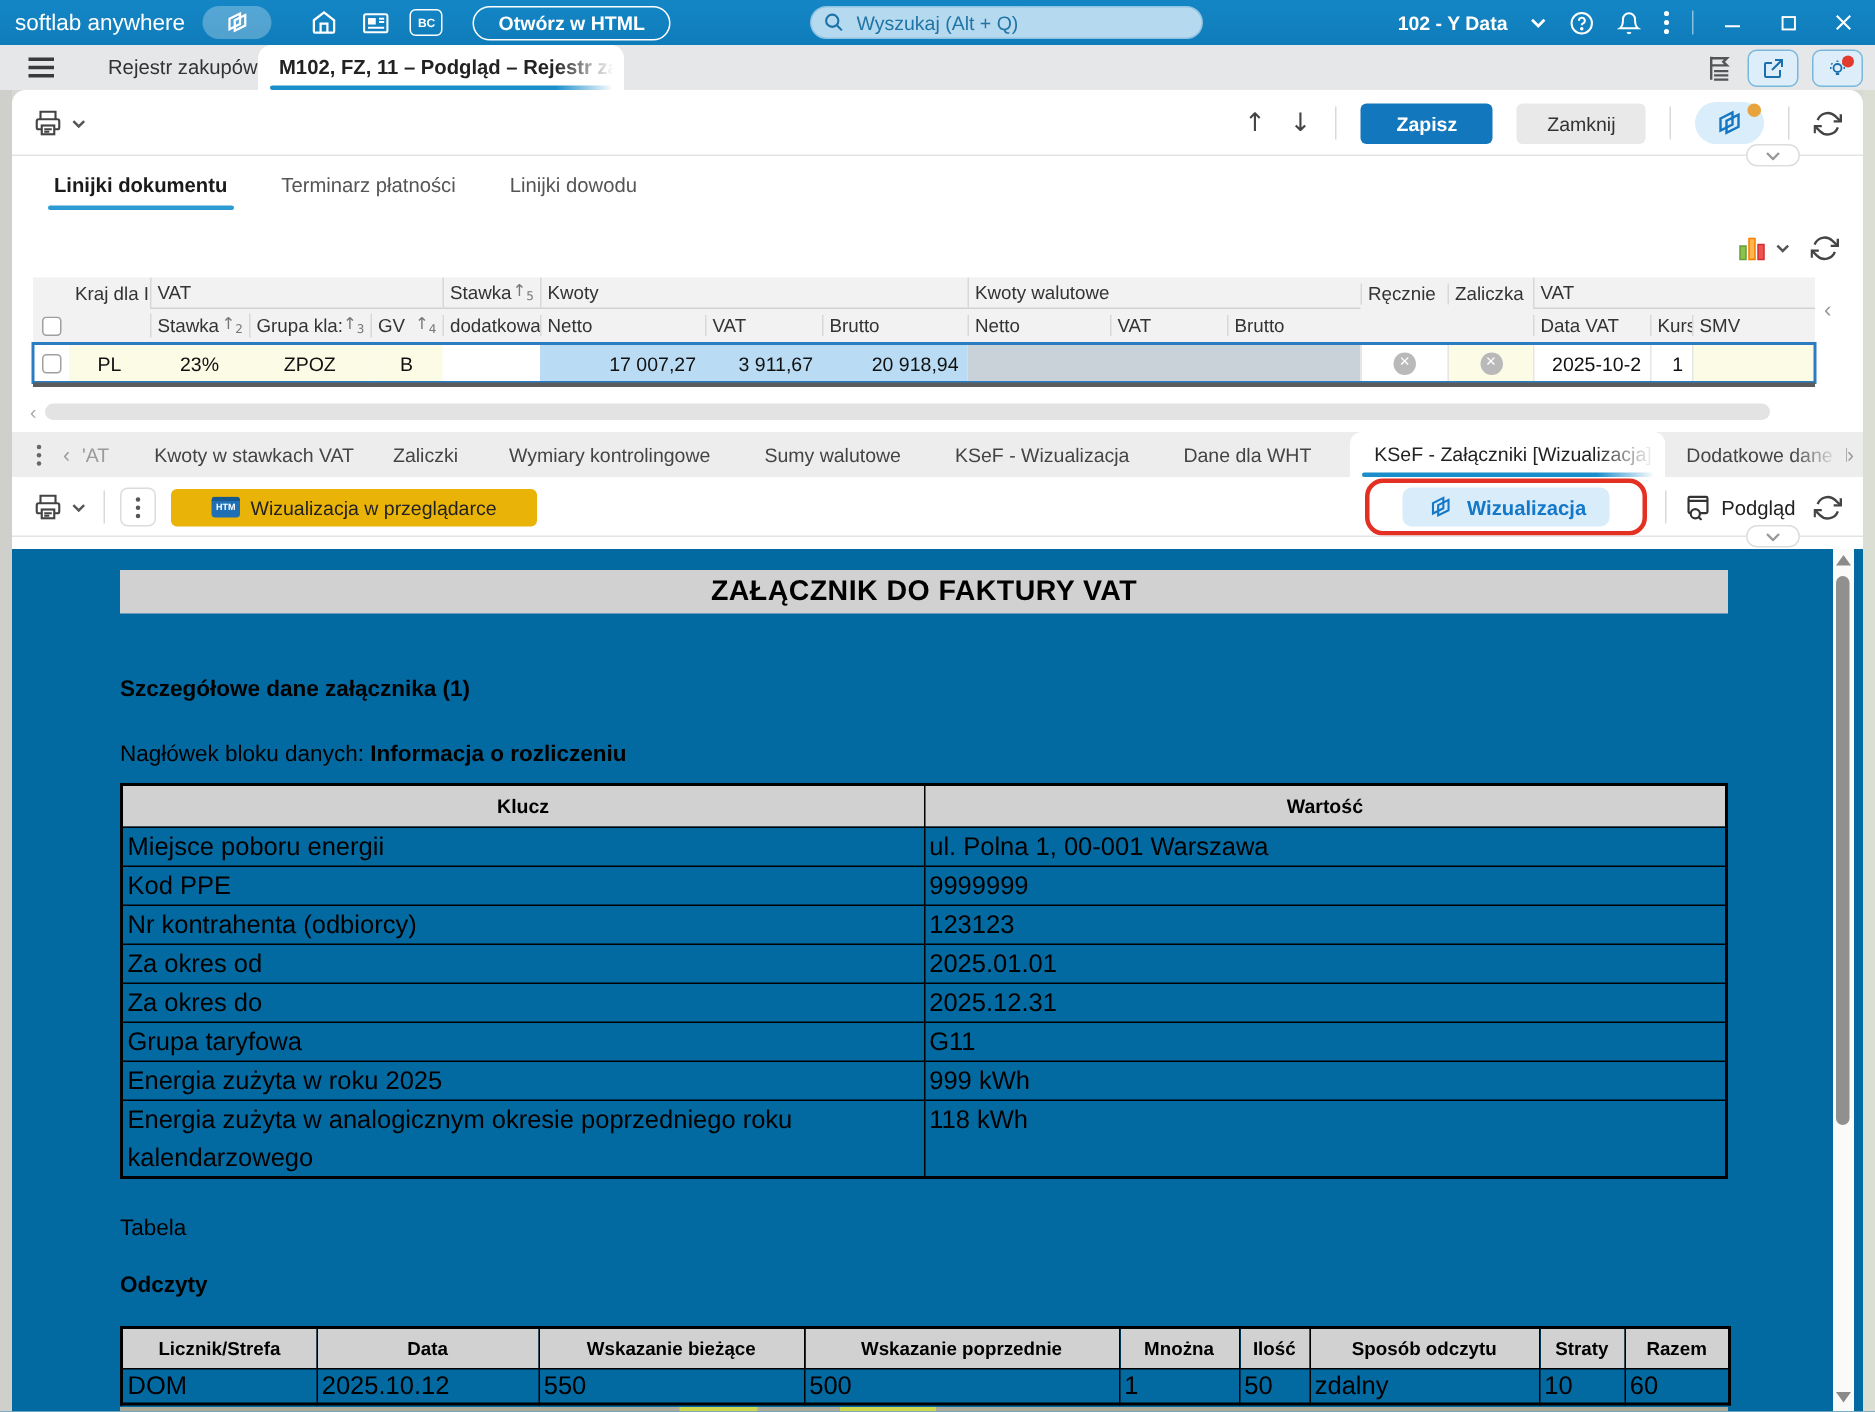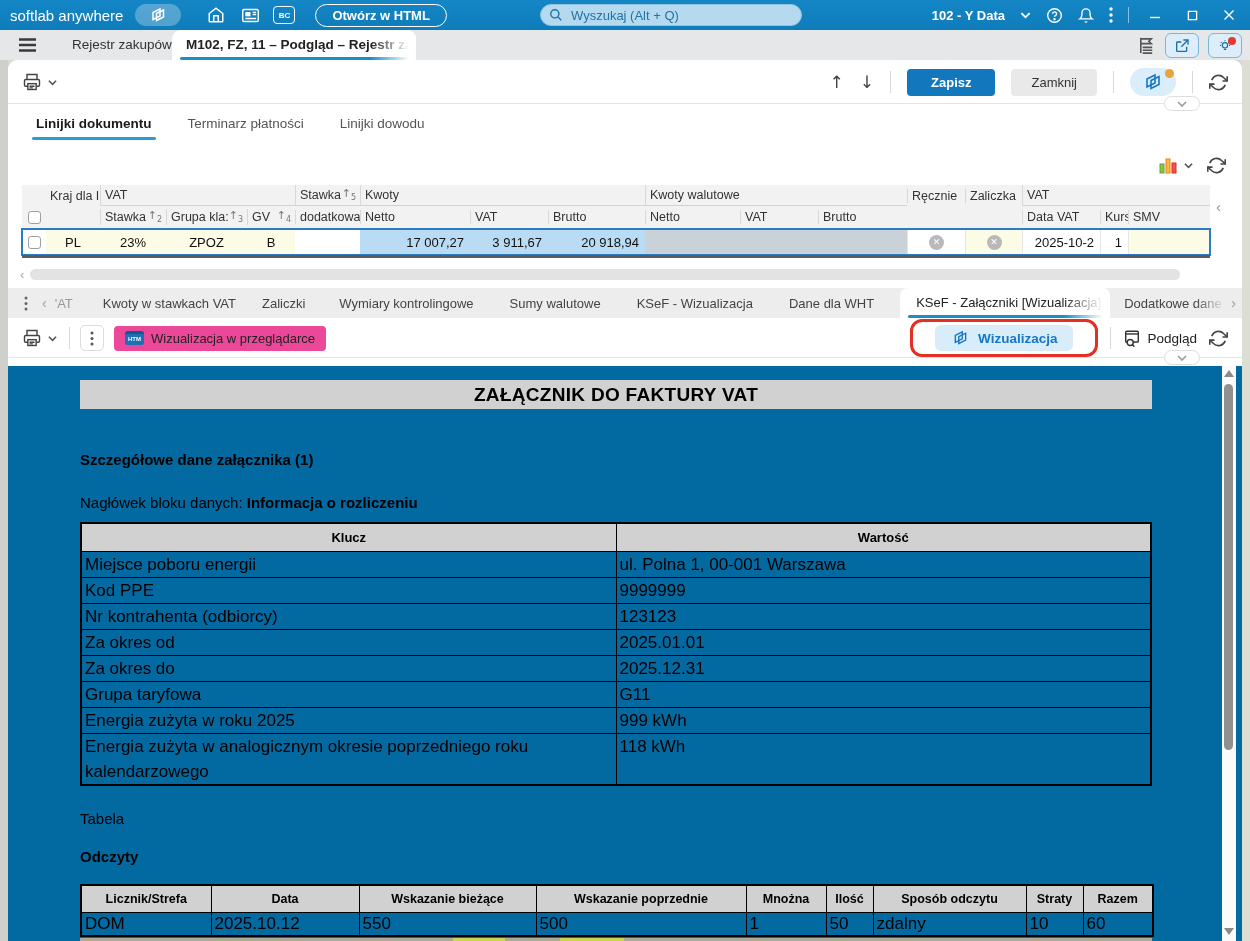--- a/index.html
+++ b/index.html
@@ -124,22 +124,22 @@
   .lt-active::before { content:""; position:absolute; left:8px; right:8px; bottom:0; height:3px;
     background:#1a8dcb; border-radius:2px; }
   .fade-gray::after { content:""; position:absolute; top:0; right:0; width:36px; height:100%;
     background:linear-gradient(to right, rgba(237,237,238,0), #ededee 85%); }
 
   
   .subtb { position:absolute; left:0; top:258px; width:100%; height:40px; display:flex; align-items:center;
     padding:0 14px; }
   .kebab-box { width:24px; height:26px; border:1px solid #dcdcdc; border-radius:5px;
     display:flex; align-items:center; justify-content:center; margin:0 10px; }
-  .btn-grayfull { display:flex; gap:7px; background:#ec4899; border:none;
-    border-radius:4px; padding:5px 11px; font-size:13px; color:#222; font-family:inherit; cursor:pointer; }
+  .btn-grayfull { display:flex; gap:7px; background:#eab308; border:none;
+    border-radius:4px; padding:5px 27px; font-size:13px; color:#222; font-family:inherit; cursor:pointer; }
   .htm-badge { width:19px; height:14px; background:#1f6fb5; border-radius:2.5px; color:#fff;
     font-size:6px; font-weight:bold; display:flex; align-items:center; justify-content:center;
     border-top:3px solid #15578f; }
   .subtb-right { margin-left:auto; display:flex; align-items:center; gap:12px; }
   .annot-red { position:relative; border:3px solid #e43022; border-radius:12px; padding:3px 22px; }
   .btn-visual { display:flex; align-items:center; gap:8px; background:#d9ecfa; border:none;
     border-radius:6px; padding:5px 16px; font-size:13.5px; color:#1478c8; font-weight:bold;
     font-family:inherit; cursor:pointer; }
   .btn-preview { display:flex; align-items:center; gap:6px; background:transparent; border:none;
     font-size:13.5px; color:#222; font-family:inherit; cursor:pointer; }

